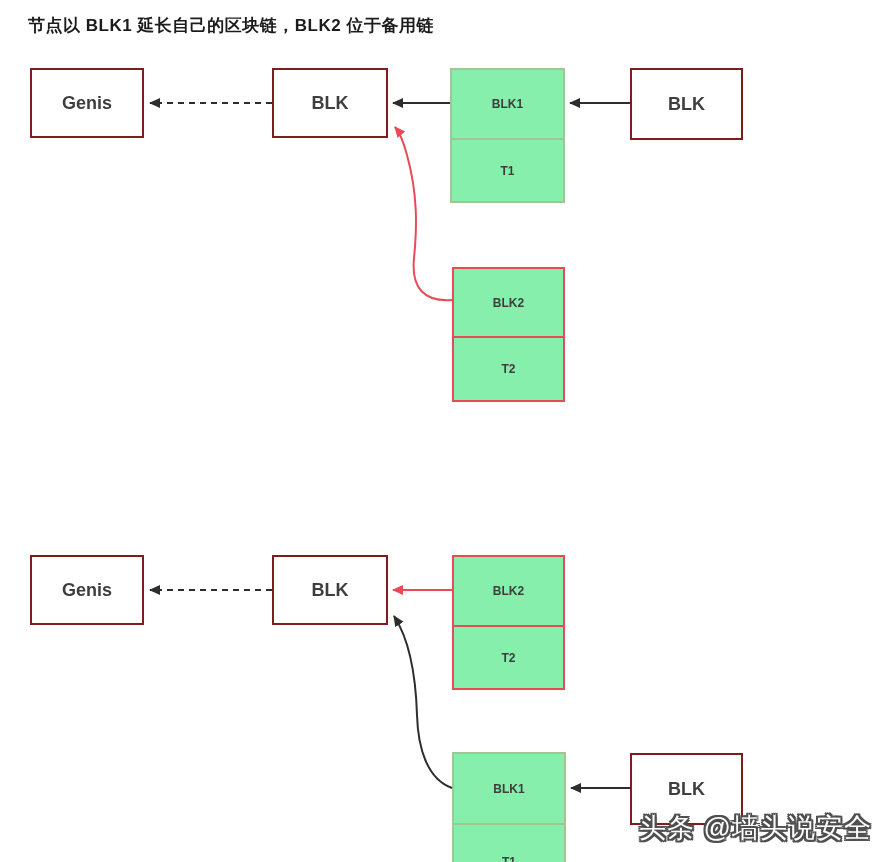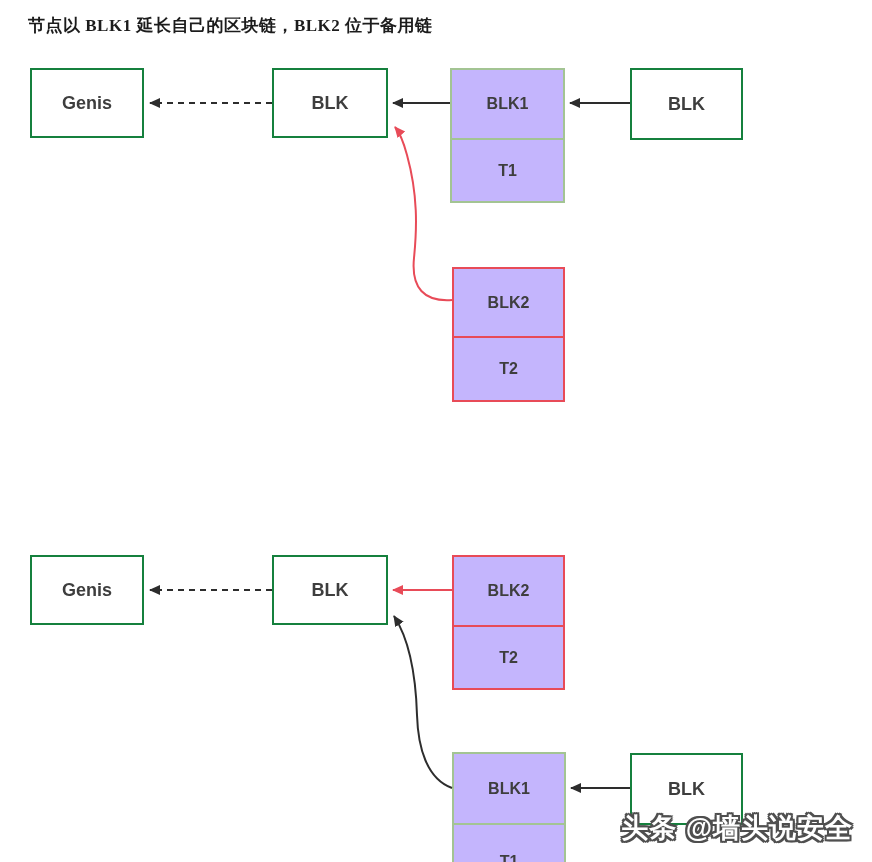--- a/index.html
+++ b/index.html
@@ -3,41 +3,41 @@
 <meta charset="utf-8">
 <style>
   html,body{margin:0;padding:0;background:#fff;}
   *{box-sizing:border-box;}
   .canvas{
     position:relative;width:872px;height:862px;overflow:hidden;background:#ffffff;
     font-family:"Liberation Sans","DejaVu Sans",sans-serif;
   }
   .title{
     position:absolute;left:28px;font-size:17px;font-weight:700;color:#1c1c1c;
-    letter-spacing:0.5px;white-space:nowrap;font-family:Liberation Serif, serif;
+    letter-spacing:0.5px;white-space:nowrap;
   }
   .title.d1{top:14px;}
   .title.d2{top:500px;}
   .box{
     position:absolute;display:flex;align-items:center;justify-content:center;
-    border:2px solid #15803d;background:#ffffff;
+    border:2px solid #7f1d1d;background:#ffffff;
     font-size:18px;font-weight:600;color:#3e3e3e;
   }
   .stack{position:absolute;}
   .cell{
     display:flex;align-items:center;justify-content:center;
-    border:2px solid #a3c493;background:#c4b5fd;
-    font-size:16px;font-weight:600;color:#3e3e3e;width:100%;
+    border:2px solid #a3c493;background:#86efac;
+    font-size:12px;font-weight:600;color:#3e3e3e;width:100%;
   }
   .cell + .cell{border-top:none;text-align:center;}
   .stack.red .cell{border-color:#e84b58;}
   svg.overlay{position:absolute;left:0;top:0;width:872px;height:862px;pointer-events:none;}
   .watermark{
-    position:absolute;top:810px;right:19px;z-index:5;
-    font-size:27px;font-weight:700;color:#ffffff;letter-spacing:1px;white-space:nowrap;
+    position:absolute;top:810px;right:0;z-index:5;
+    font-size:27px;font-weight:400;color:#ffffff;letter-spacing:1px;white-space:nowrap;
     text-shadow:-2px -2px 0 #4f4f4f,2px -2px 0 #4f4f4f,-2px 2px 0 #4f4f4f,2px 2px 0 #4f4f4f,
                  0 -2px 0 #4f4f4f,0 2px 0 #4f4f4f,-2px 0 0 #4f4f4f,2px 0 0 #4f4f4f;
   }
 </style>
 </head>
 <body>
 
 <div class="canvas">
 
   <div class="title d1">节点以 BLK1 延长自己的区块链，BLK2 位于备用链</div>

